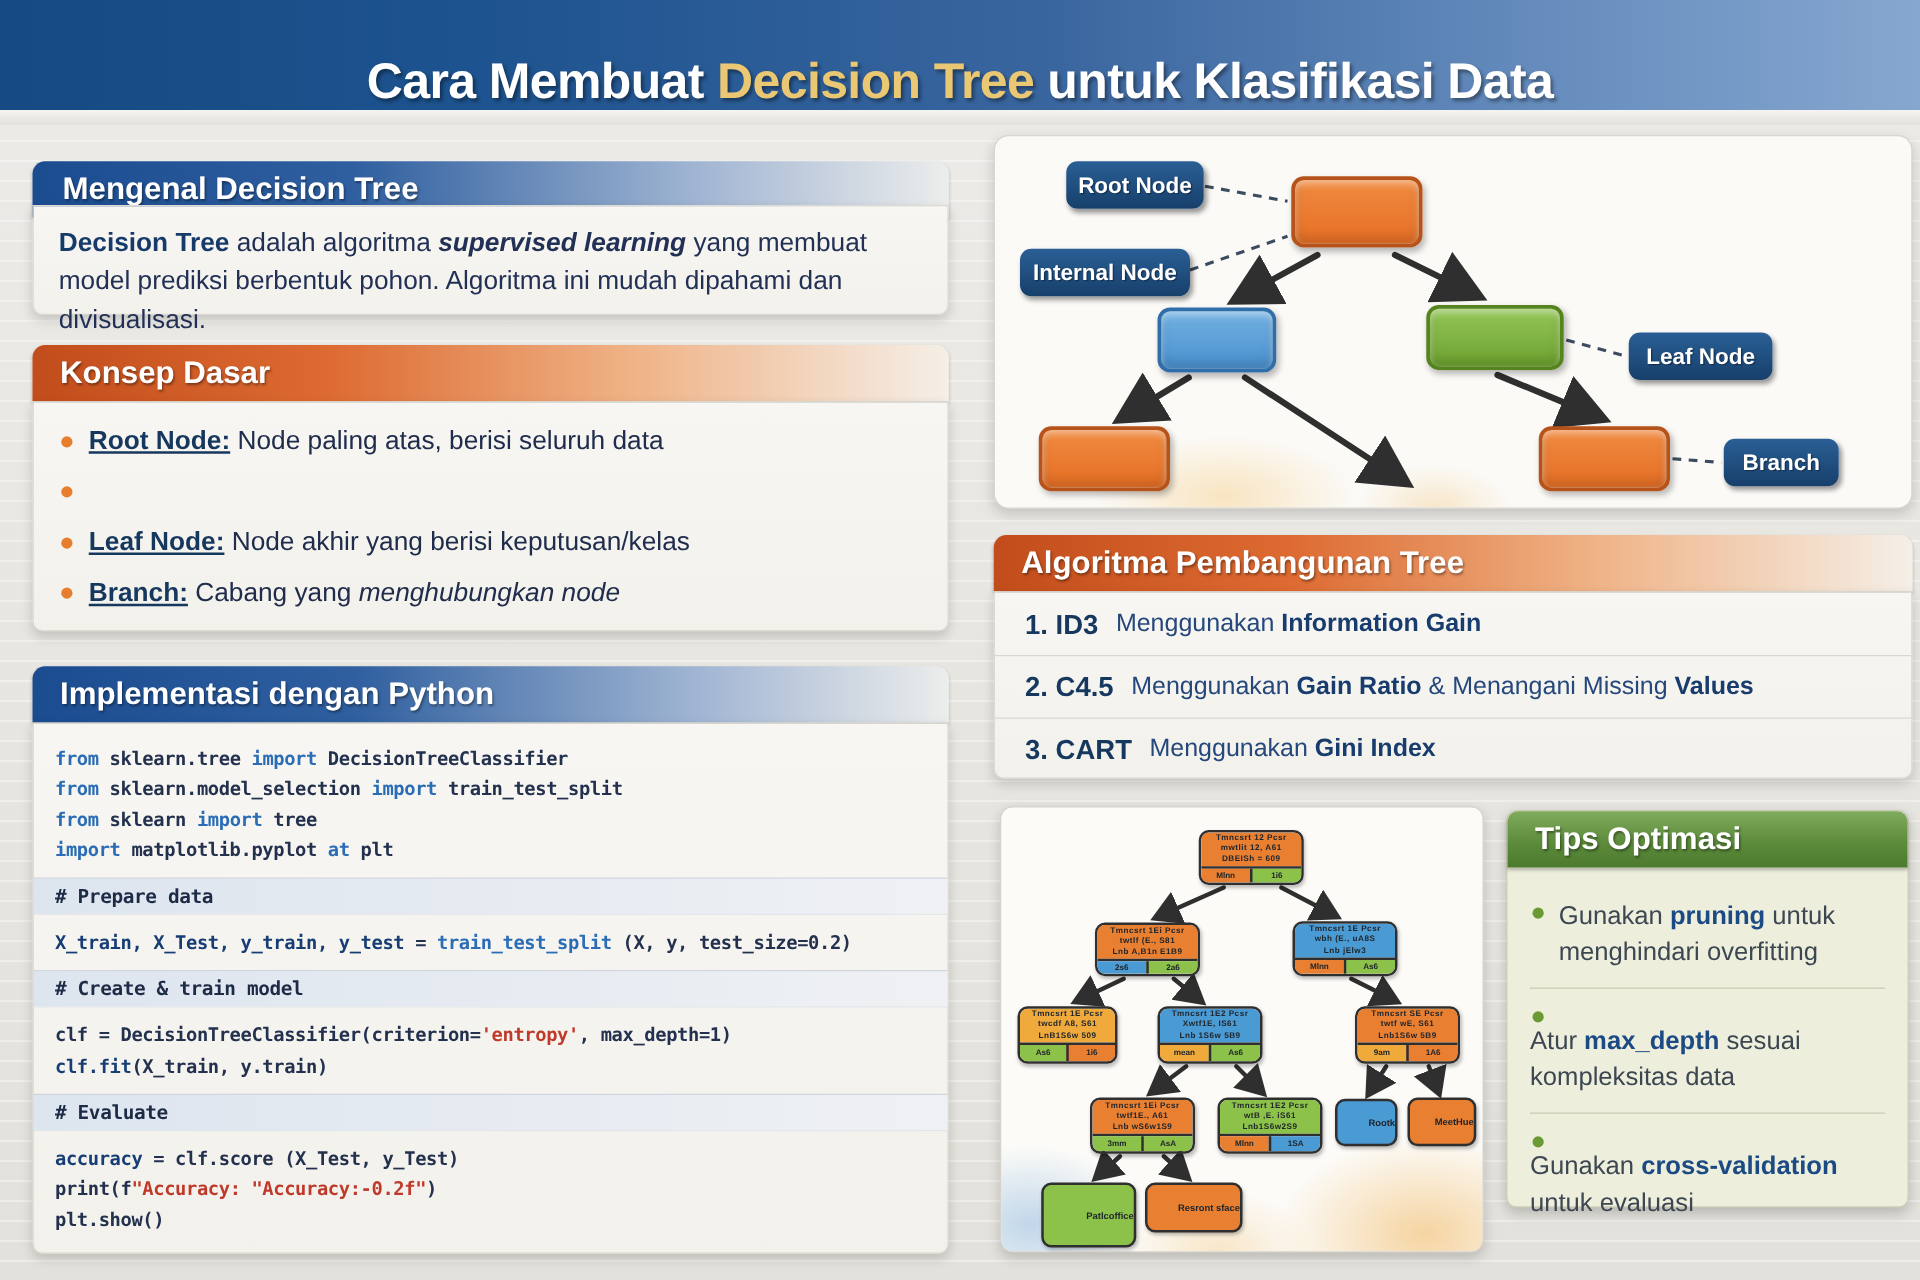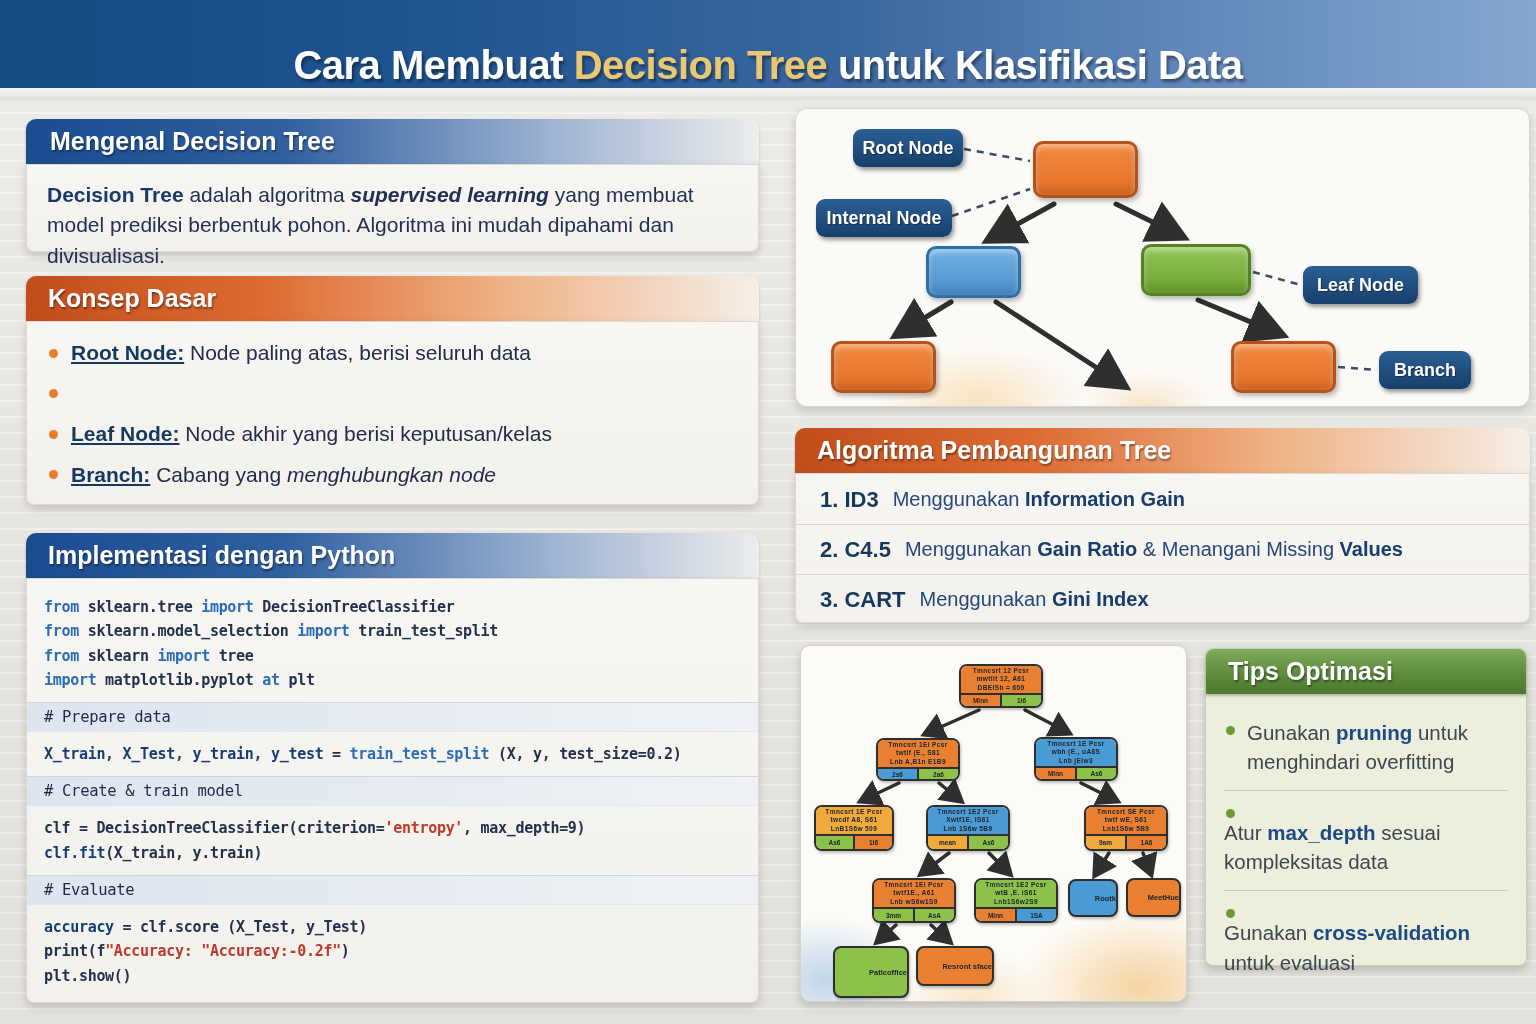--- a/index.html
+++ b/index.html
@@ -40,21 +40,21 @@
   .codecard{padding:10px 0 8px 0;font-family:"DejaVu Sans Mono",monospace;font-size:15px;letter-spacing:-.3px;}
   .cgroup{padding:6px 17px;}
   .crow{line-height:1.62;white-space:nowrap;}
   .cmrow{margin:4px 0;padding:5px 17px;background:linear-gradient(90deg,#dde5ef,#eff1f4);
     border-top:1px solid #cfd6df;border-bottom:1px solid #e3e7ec;}
   .kw{color:#2a6cb5;font-weight:600;}
   .pl{color:#23314e;font-weight:600;}
   .var{color:#163d74;font-weight:700;}
   .fn{color:#2a6cb5;font-weight:700;}
   .st{color:#bf3a2b;font-weight:600;}
-  .cm{color:#1d2b47;font-weight:400;font-size:15.5px;}
+  .cm{color:#1d2b47;font-weight:700;font-size:15.5px;}
   
   .dcard{position:absolute;left:795px;top:108px;width:733px;height:297px;border-radius:12px;
     border:1px solid #d8d6cf;box-shadow:0 4px 10px rgba(0,0,0,.16);
     background:
       radial-gradient(150px 70px at 25% 97%, rgba(245,195,110,.40), rgba(0,0,0,0) 70%),
       radial-gradient(90px 50px at 48% 100%, rgba(240,185,100,.30), rgba(0,0,0,0) 70%),
       #fbfaf7;}
   .dsvg{position:absolute;left:0;top:0;}
   .tnode{position:absolute;border-radius:10px;border:3px solid;box-sizing:border-box;
     box-shadow:2px 3px 5px rgba(0,0,0,.28), inset 0 3px 6px rgba(255,255,255,.45), inset 0 -5px 9px rgba(0,0,0,.14);}
@@ -106,21 +106,21 @@
 </style>
 </head>
 <body>
 
 <div class="page">
 
   <header class="topbar">
     <h1 class="title" style="margin:0"><span>Cara Membuat </span><span class="gold">Decision Tree</span><span> untuk Klasifikasi Data</span></h1>
   </header>
 
-  <div class="sechead hblue" style="left:26px;top:119px;width:733px;padding-left:24px;">
+  <div class="sechead hblue" style="left:26px;top:129px;width:733px;padding-left:24px;">
       <span>Mengenal Decision Tree</span>
     </div>
   <div class="card para" style="left:26px;top:164px;width:733px;height:88px;">
     <span><b class="navy">Decision Tree</b><span> adalah algoritma </span><b><i>supervised learning</i></b><span> yang membuat model prediksi berbentuk pohon. Algoritma ini mudah dipahami dan divisualisasi.</span></span>
   </div>
 
   <div class="sechead horange" style="left:26px;top:276px;width:733px;">
       <span>Konsep Dasar</span>
     </div>
   <div class="card" style="left:26px;top:321px;width:733px;height:184px;padding:11px 0;">
@@ -150,21 +150,21 @@
       <div class="crow"><span class="kw">from</span><span class="pl"> sklearn.model_selection </span><span class="kw">import</span><span class="pl"> train_test_split</span></div>
       <div class="crow"><span class="kw">from</span><span class="pl"> sklearn </span><span class="kw">import</span><span class="pl"> tree</span></div>
       <div class="crow"><span class="kw">import</span><span class="pl"> matplotlib.pyplot </span><span class="kw">at</span><span class="pl"> plt</span></div>
     </div>
     <div class="cmrow"><span class="cm"># Prepare data</span></div>
     <div class="cgroup">
       <div class="crow"><span class="var">X_train, X_Test, y_train, y_test</span><span class="pl"> = </span><span class="fn">train_test_split</span><span class="pl"> (X, y, test_size=0.2)</span></div>
     </div>
     <div class="cmrow"><span class="cm"># Create &amp; train model</span></div>
     <div class="cgroup">
-      <div class="crow"><span class="pl">clf = DecisionTreeClassifier(criterion=</span><span class="st">'entropy'</span><span class="pl">, max_depth=9)</span></div>
+      <div class="crow"><span class="pl">clf = DecisionTreeClassifier(criterion=</span><span class="st">'entropy'</span><span class="pl">, max_depth=1)</span></div>
       <div class="crow"><span class="var">clf.fit</span><span class="pl">(X_train, y.train)</span></div>
     </div>
     <div class="cmrow"><span class="cm"># Evaluate</span></div>
     <div class="cgroup">
       <div class="crow"><span class="var">accuracy</span><span class="pl"> = clf.score (X_Test, y_Test)</span></div>
       <div class="crow"><span class="pl">print(f</span><span class="st">"Accuracy: "Accuracy:-0.2f"</span><span class="pl">)</span></div>
       <div class="crow"><span class="pl">plt.show()</span></div>
     </div>
   </div>
 

